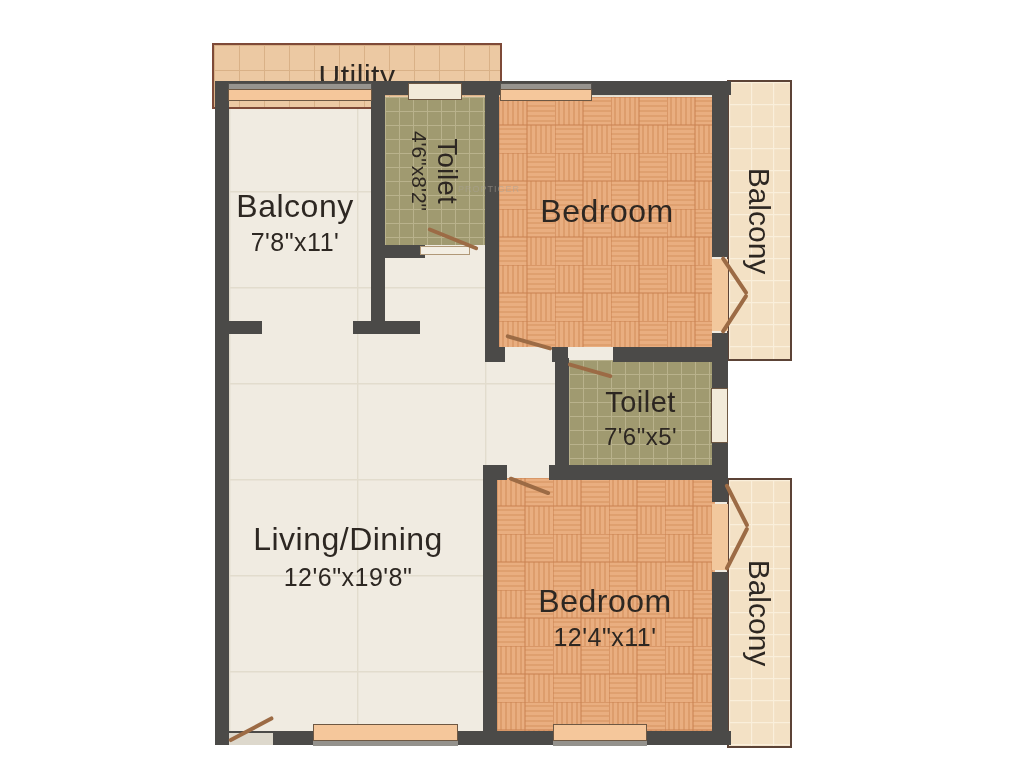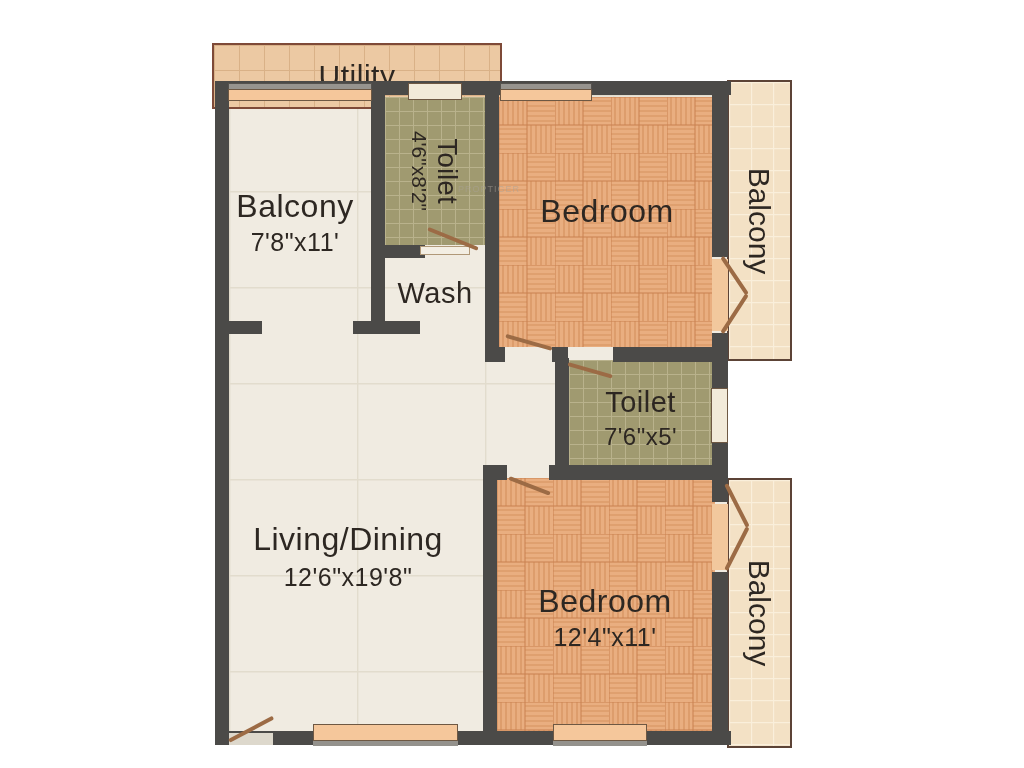--- a/index.html
+++ b/index.html
@@ -162,21 +162,20 @@
   <div class="door" style="left:568px;top:362px;width:46px;transform:rotate(16deg);"></div>
   <div class="door" style="left:509px;top:476px;width:44px;transform:rotate(21deg);"></div>
   <div class="door" style="left:722px;top:255px;width:45px;transform:rotate(56deg);"></div>
   <div class="door" style="left:722px;top:331px;width:46px;transform:rotate(-57deg);"></div>
   <div class="door" style="left:726px;top:482px;width:48px;transform:rotate(63deg);"></div>
   <div class="door" style="left:726px;top:568px;width:48px;transform:rotate(-63deg);"></div>
 
   <div class="lbl name" style="left:200px;top:188px;width:190px;">Balcony</div>
   <div class="lbl dims" style="left:200px;top:228px;width:190px;">7'8"x11'</div>
 
-  <div class="lbl" style="left:380px;top:277px;width:110px;font-size:29px;">Wash</div>
 
   <div class="lbl name" style="left:507px;top:193px;width:200px;">Bedroom</div>
 
   <div class="lbl name" style="left:569px;top:386px;width:143px;font-size:29px;">Toilet</div>
   <div class="lbl dims" style="left:569px;top:423px;width:143px;font-size:24px;">7'6"x5'</div>
 
   <div class="lbl name" style="left:218px;top:521px;width:260px;">Living/Dining</div>
   <div class="lbl dims" style="left:218px;top:563px;width:260px;">12'6"x19'8"</div>
 
   <div class="lbl name" style="left:505px;top:583px;width:200px;">Bedroom</div>

